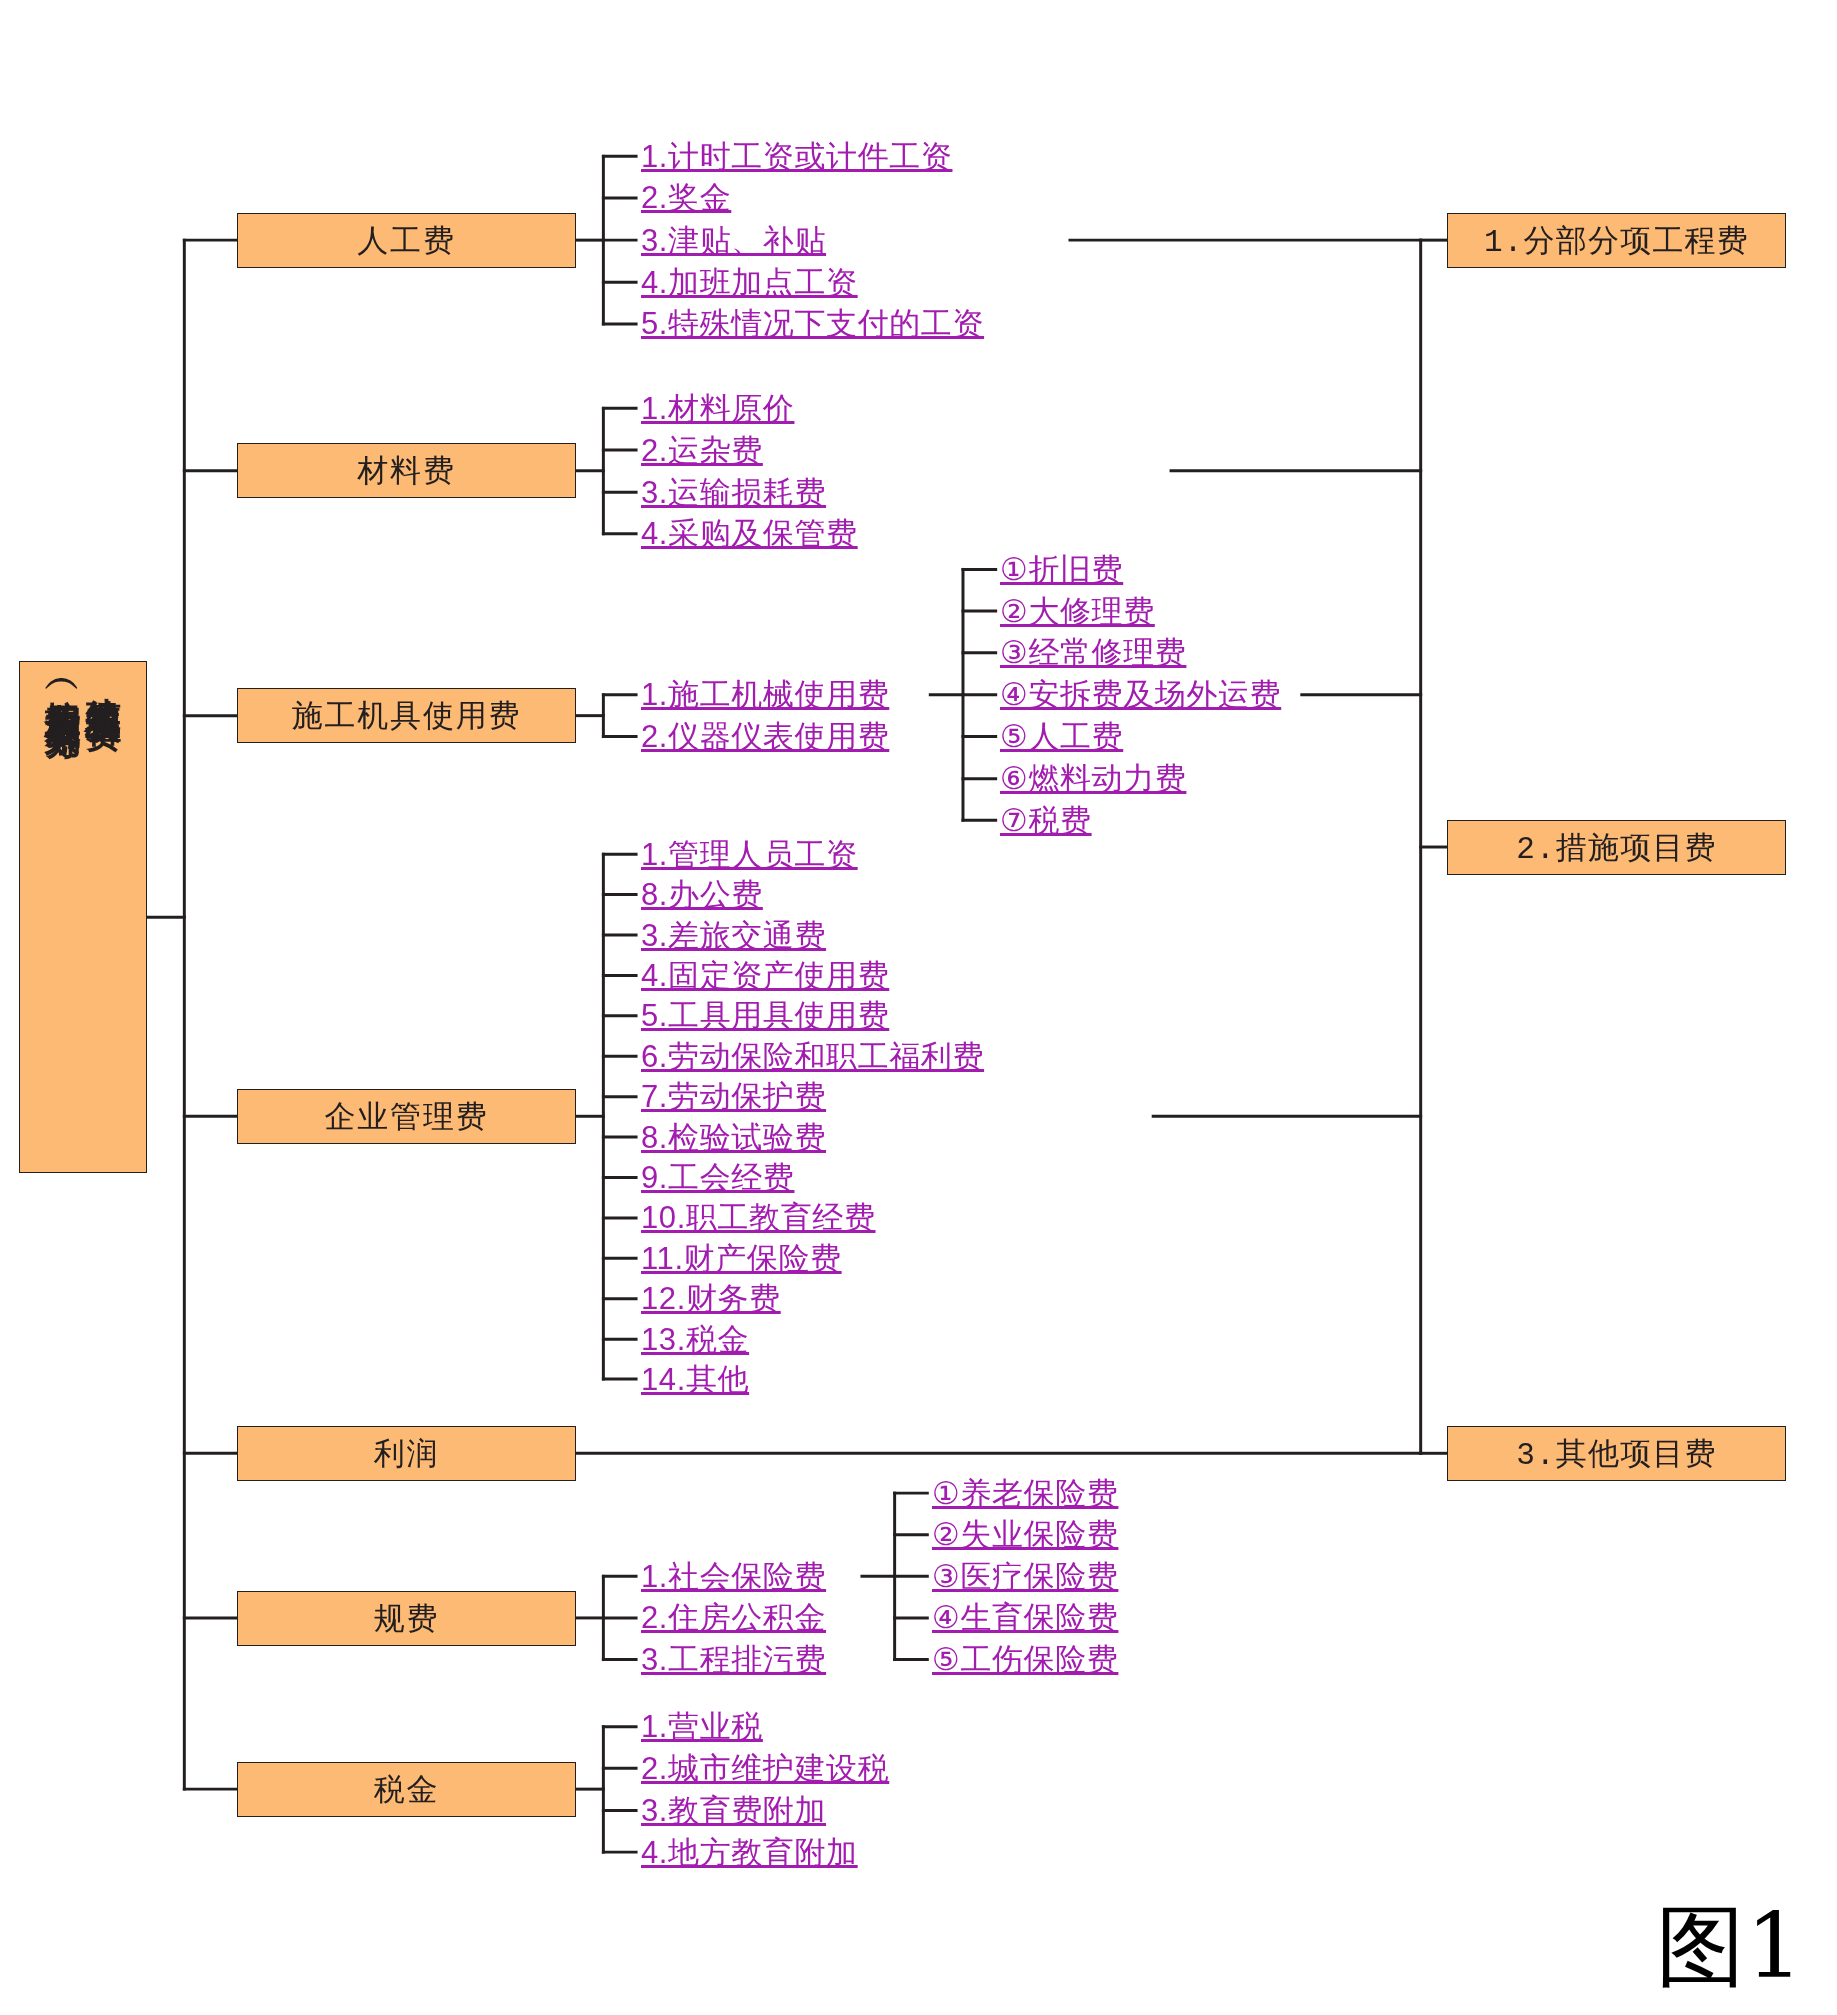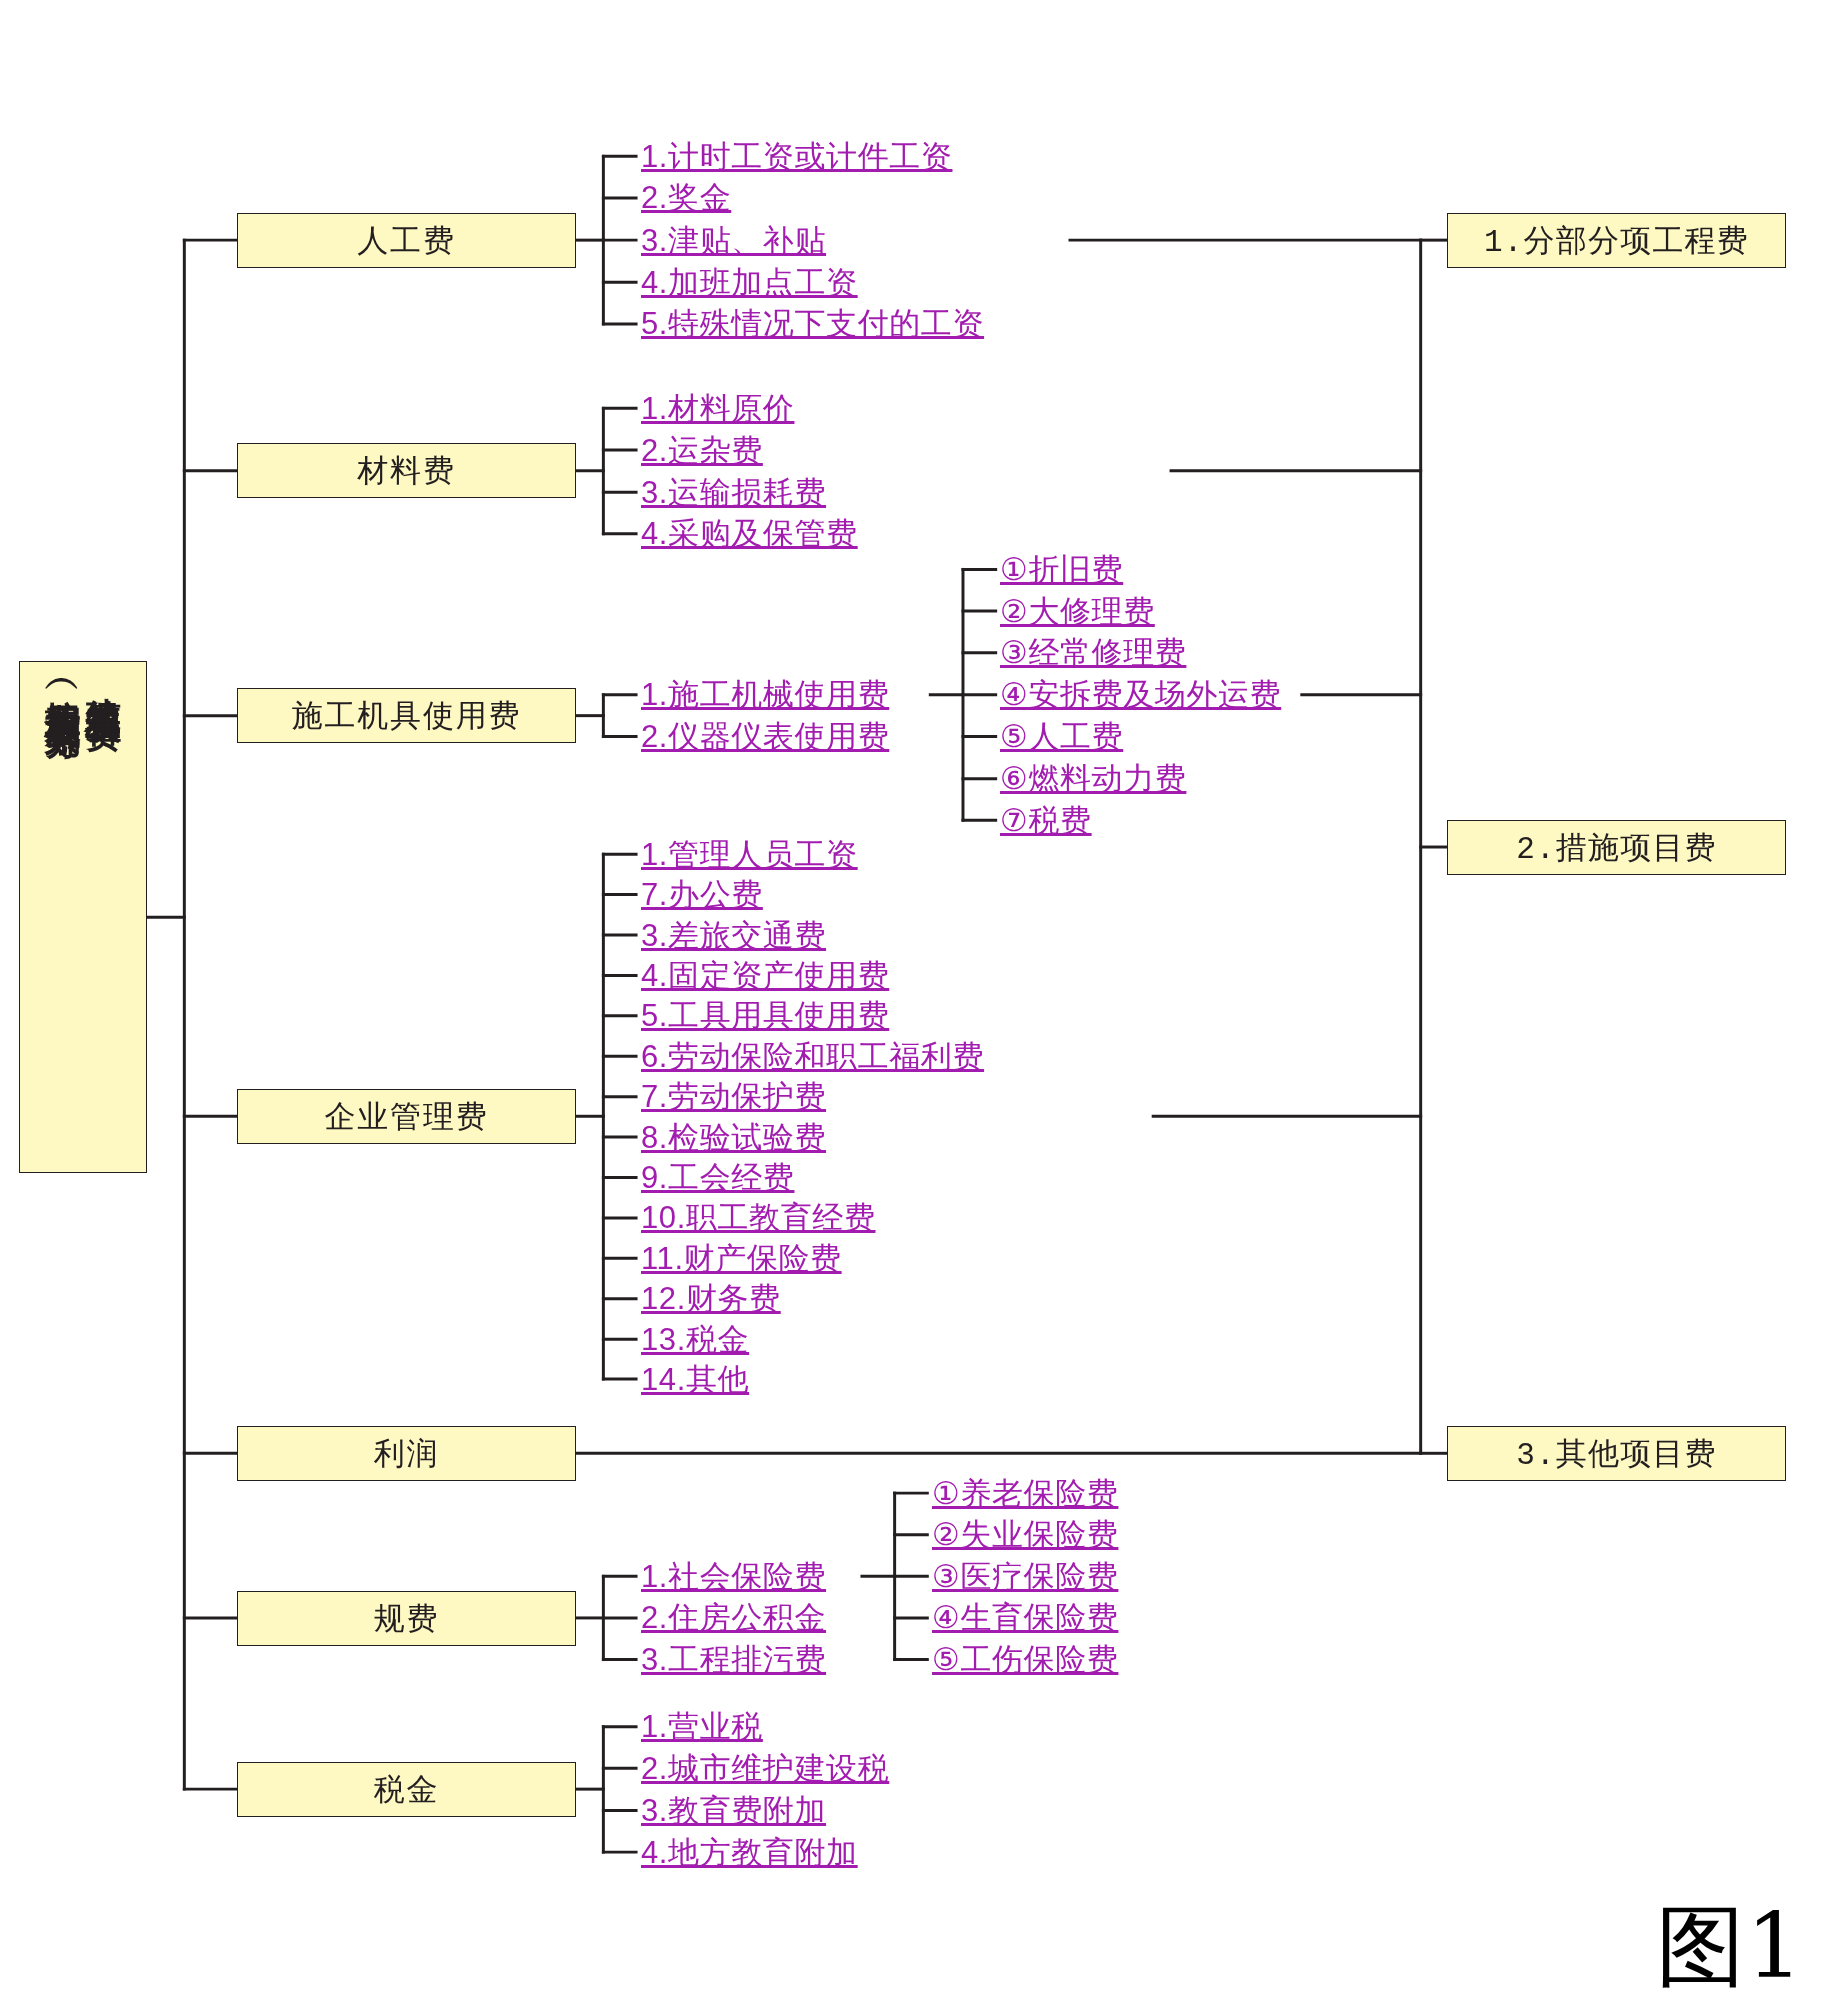--- a/index.html
+++ b/index.html
@@ -24,21 +24,21 @@
     width: 1838px;
     height: 2015px;
     pointer-events: none;
   }
 
   
   .box {
     position: absolute;
     box-sizing: border-box;
     border: 1.8px solid #231f20;
-    background: #fef9c3;
+    background: #fdba74;
     display: flex;
     align-items: center;
     justify-content: center;
     text-align: center;
     color: #231f20;
   }
 
   
   .root-box {
     left: 19px;
@@ -272,21 +272,21 @@
 
   <div class="leaf" style="left:1000px; top:554px">①折旧费</div>
   <div class="leaf" style="left:1000px; top:596px">②大修理费</div>
   <div class="leaf" style="left:1000px; top:637px">③经常修理费</div>
   <div class="leaf" style="left:1000px; top:679px">④安拆费及场外运费</div>
   <div class="leaf" style="left:1000px; top:721px">⑤人工费</div>
   <div class="leaf" style="left:1000px; top:763px">⑥燃料动力费</div>
   <div class="leaf" style="left:1000px; top:805px">⑦税费</div>
 
   <div class="leaf" style="left:641px; top:839px">1.管理人员工资</div>
-  <div class="leaf" style="left:641px; top:879px">7.办公费</div>
+  <div class="leaf" style="left:641px; top:879px">8.办公费</div>
   <div class="leaf" style="left:641px; top:920px">3.差旅交通费</div>
   <div class="leaf" style="left:641px; top:960px">4.固定资产使用费</div>
   <div class="leaf" style="left:641px; top:1000px">5.工具用具使用费</div>
   <div class="leaf" style="left:641px; top:1041px">6.劳动保险和职工福利费</div>
   <div class="leaf" style="left:641px; top:1081px">7.劳动保护费</div>
   <div class="leaf" style="left:641px; top:1122px">8.检验试验费</div>
   <div class="leaf" style="left:641px; top:1162px">9.工会经费</div>
   <div class="leaf" style="left:641px; top:1202px">10.职工教育经费</div>
   <div class="leaf" style="left:641px; top:1243px">11.财产保险费</div>
   <div class="leaf" style="left:641px; top:1283px">12.财务费</div>

